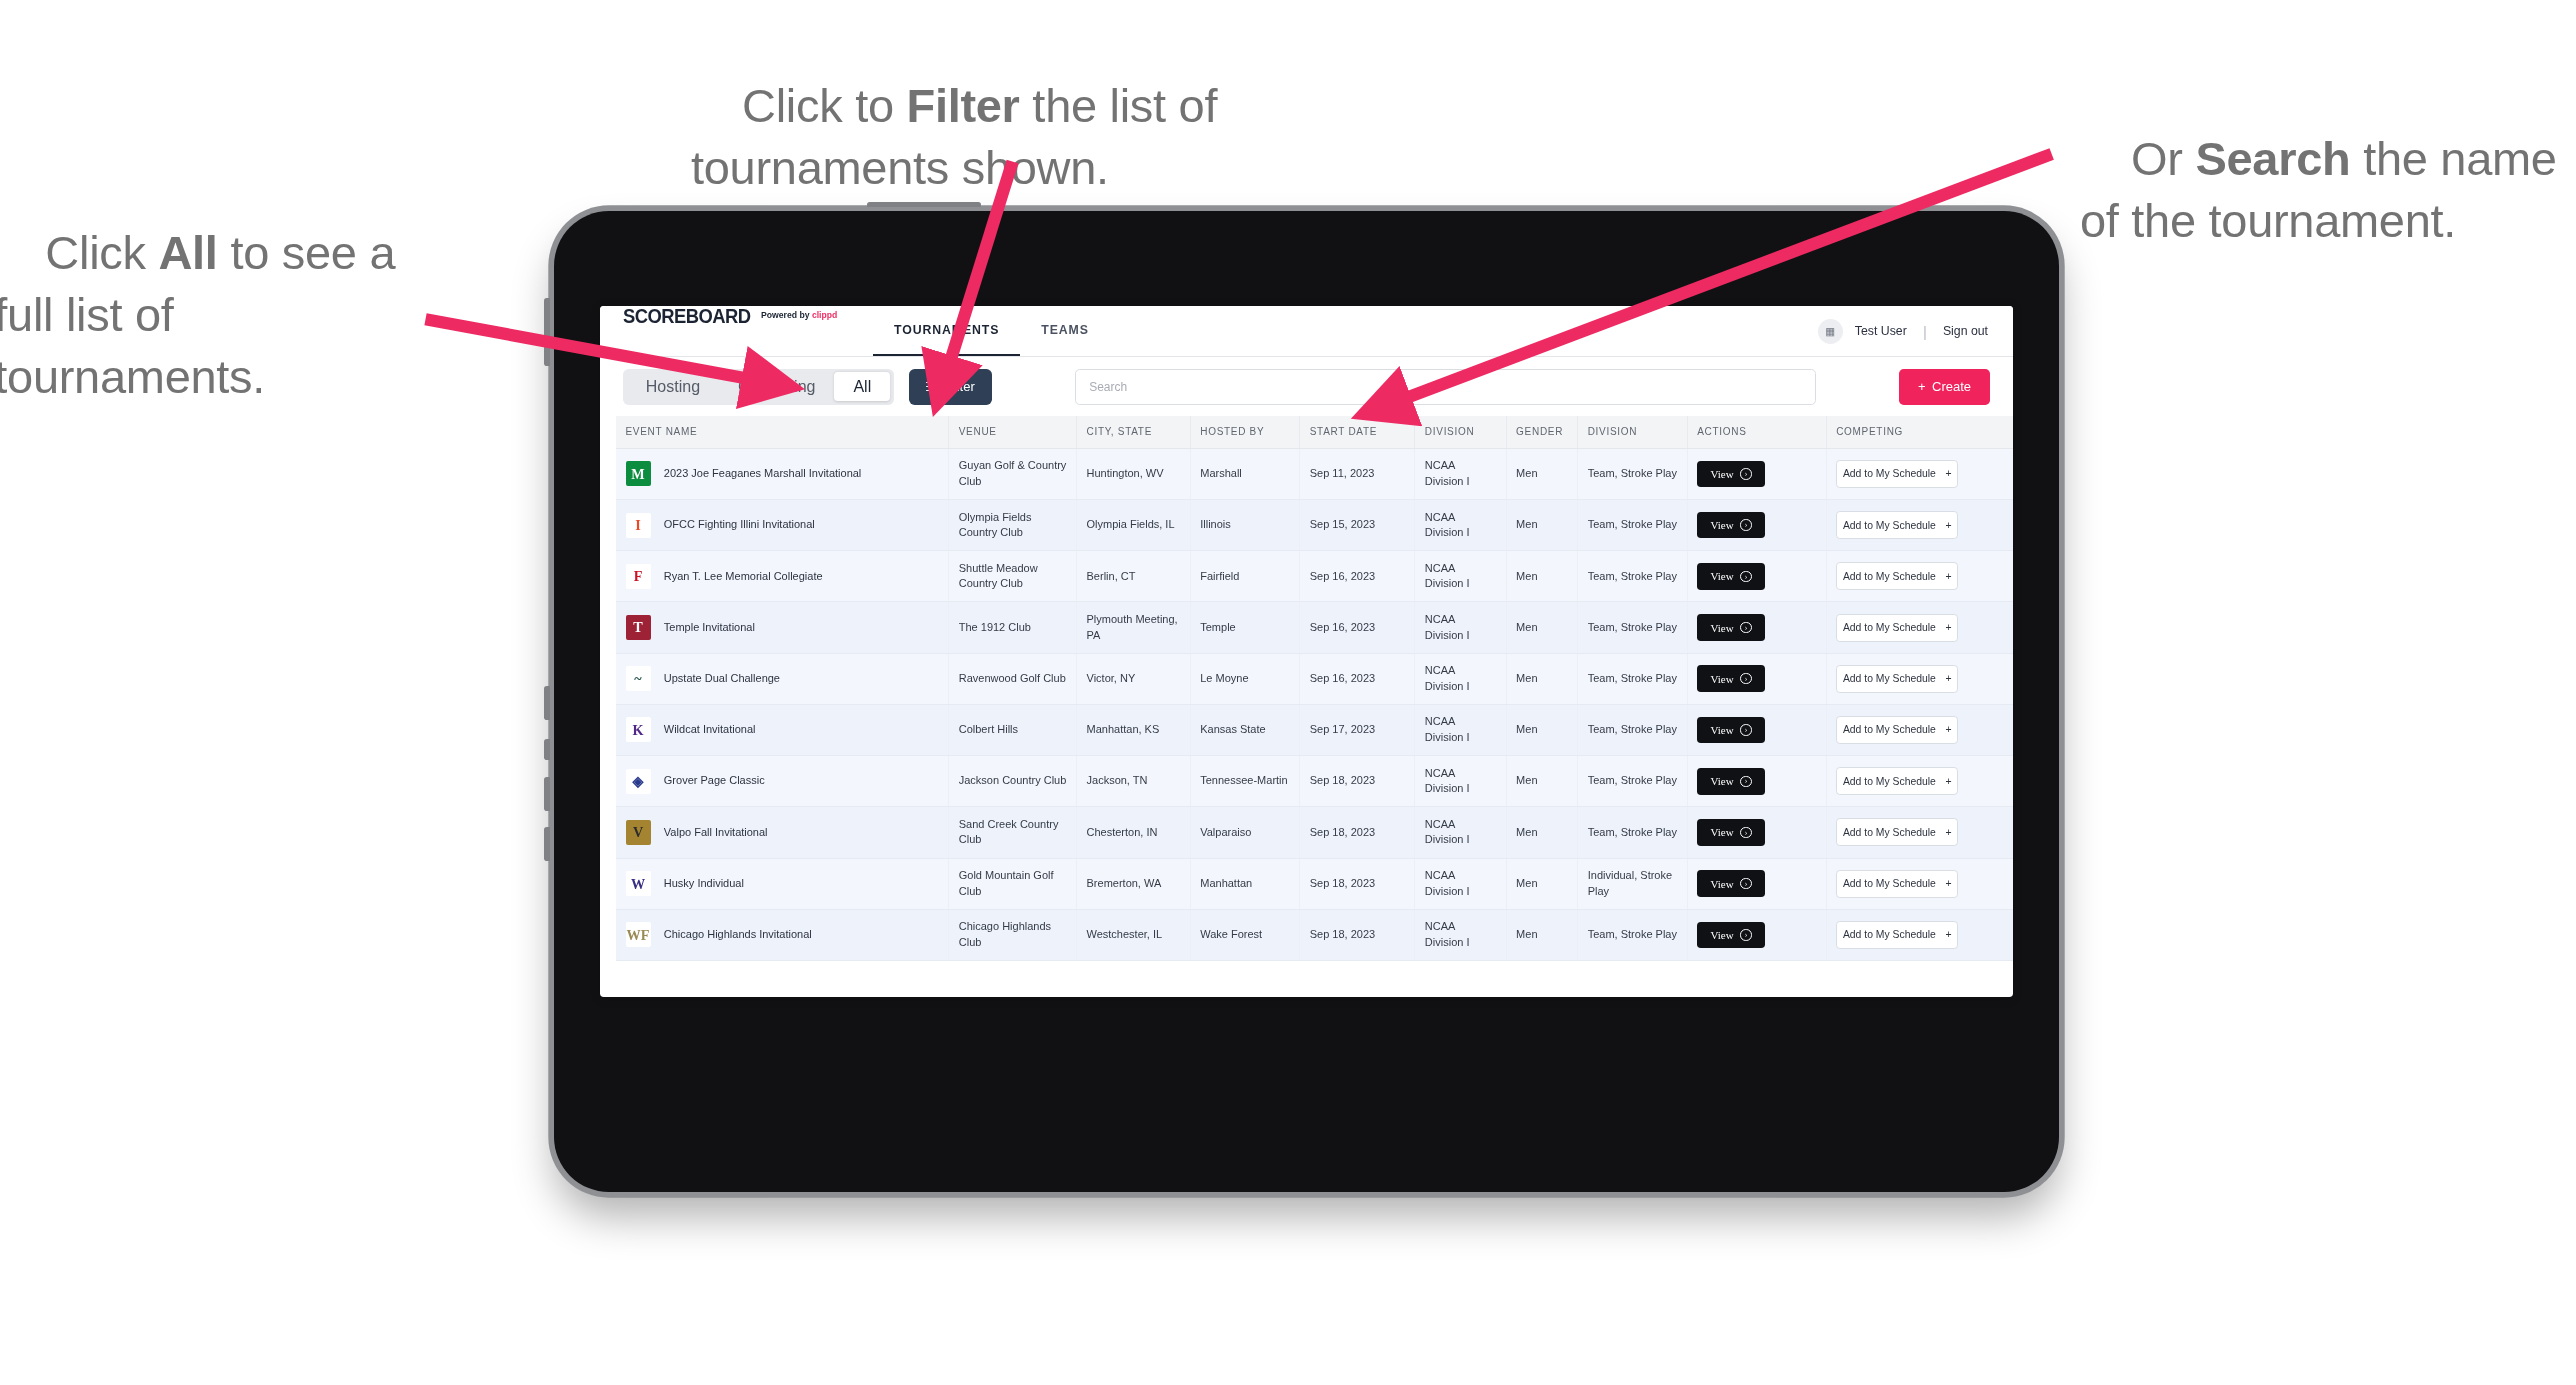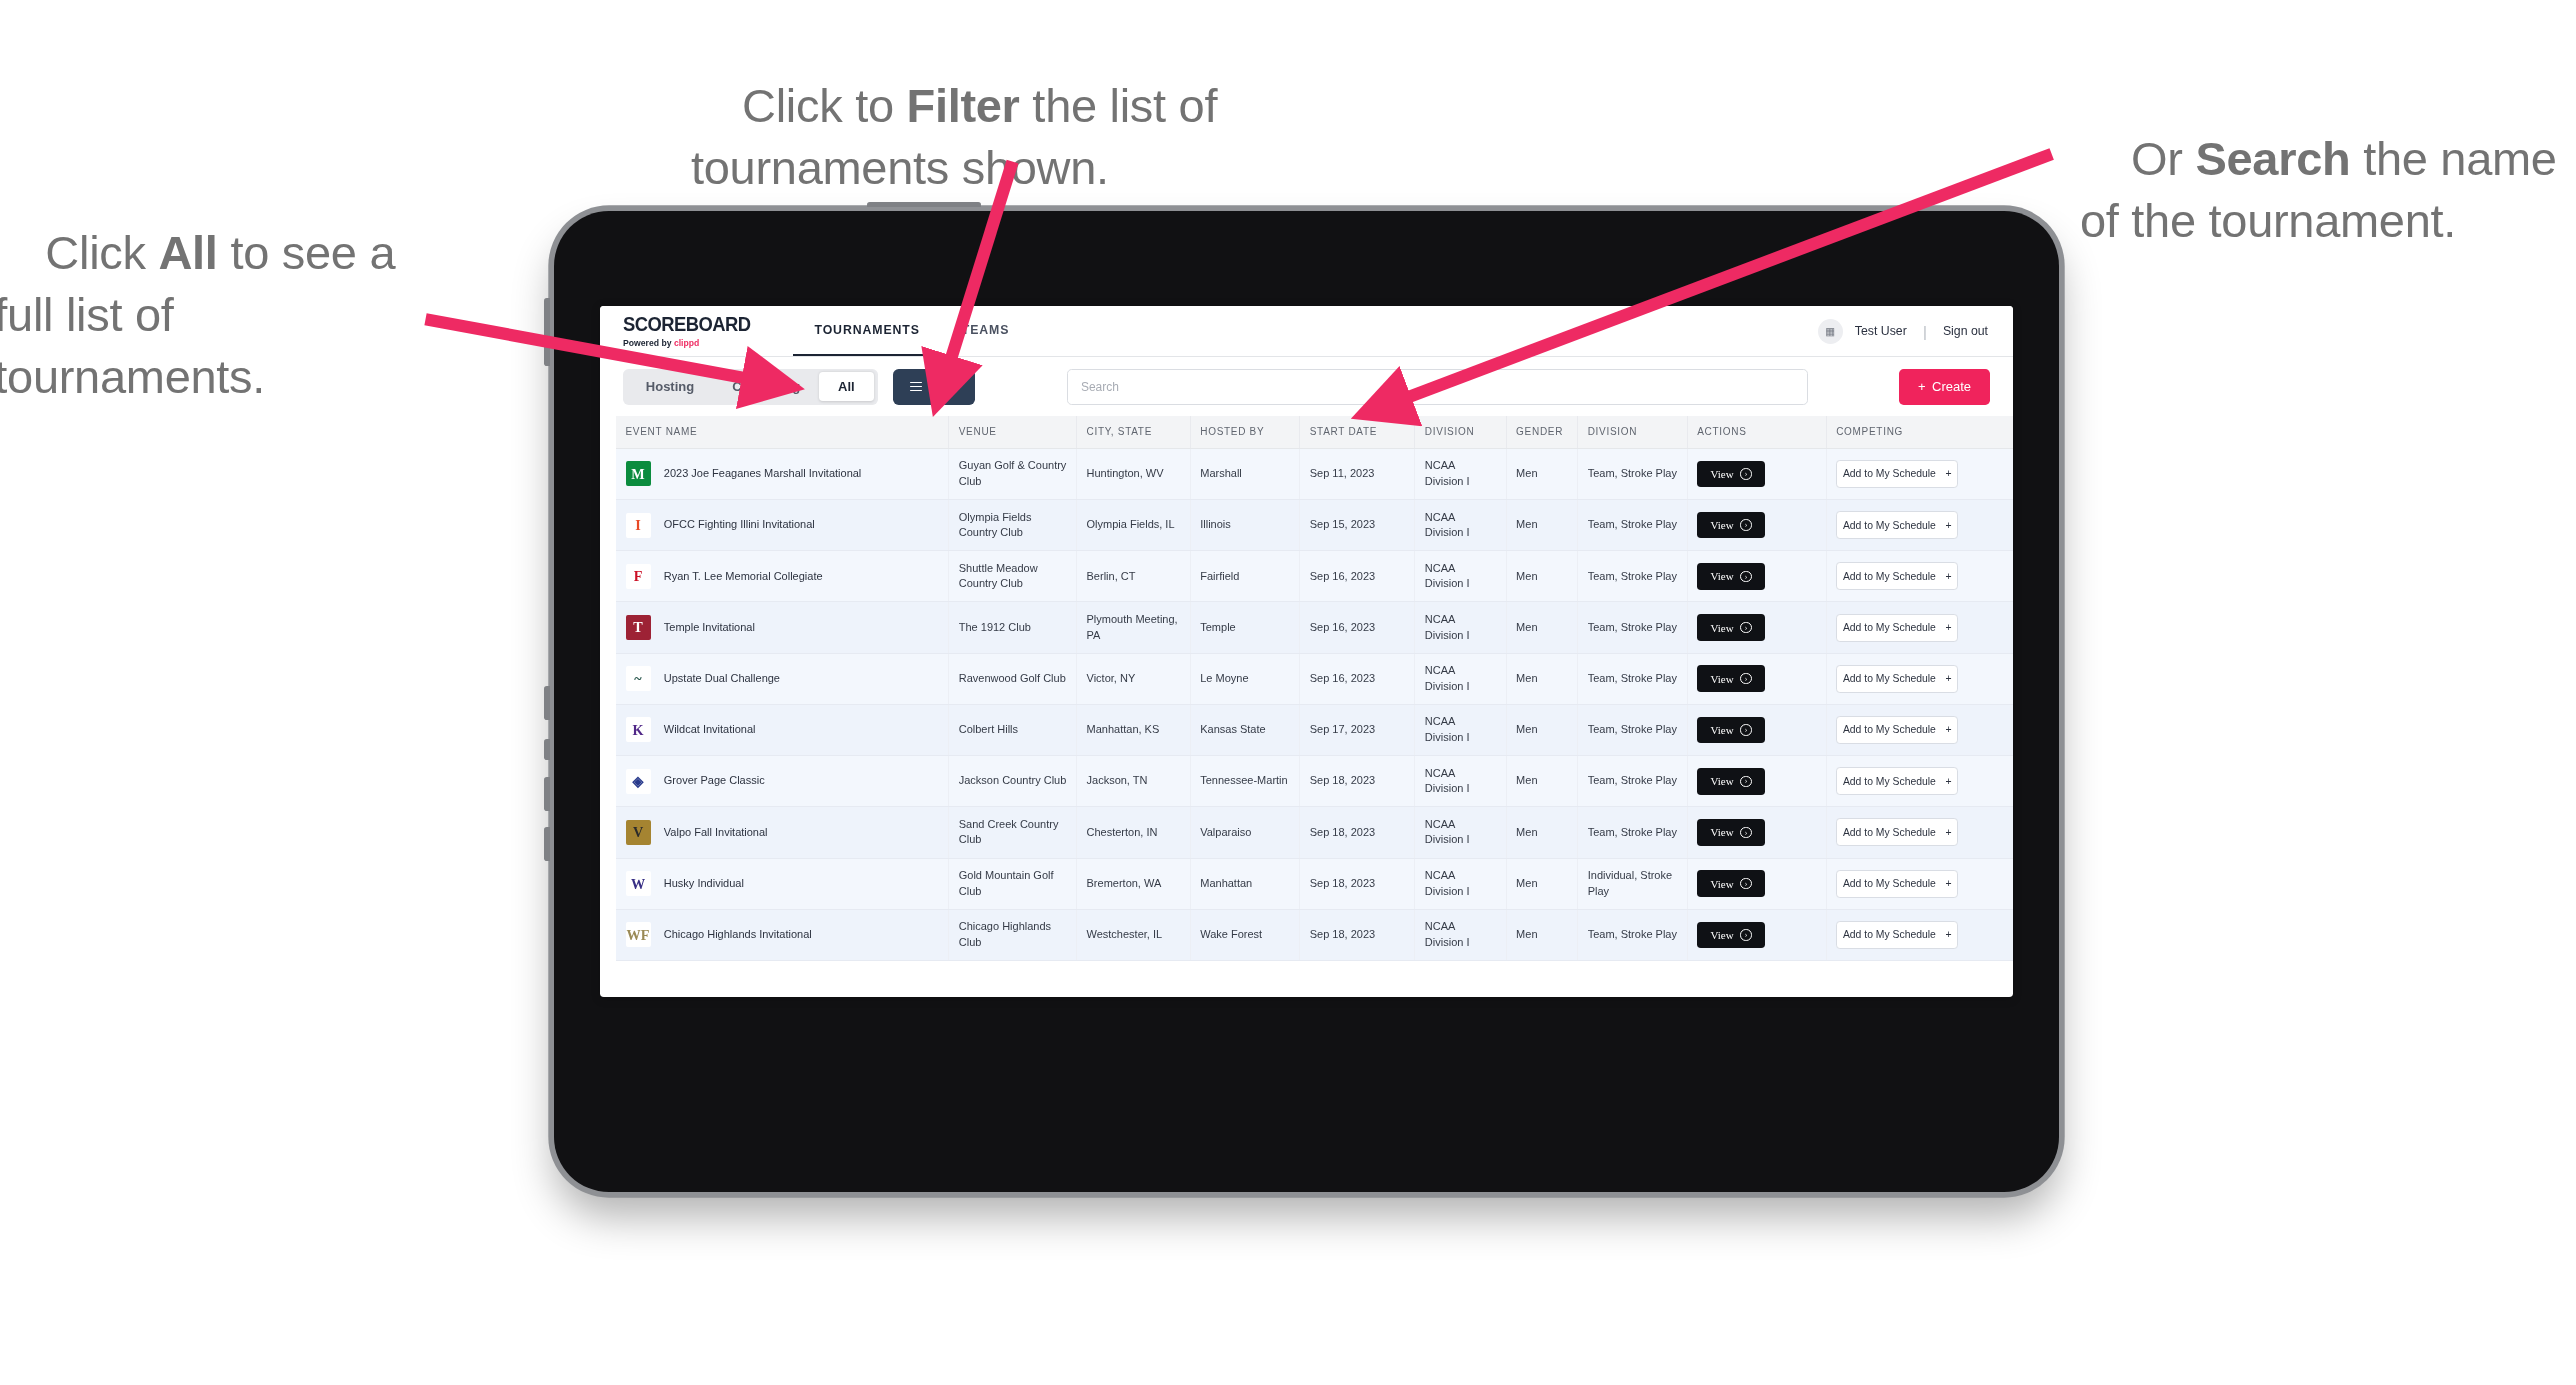--- a/index.html
+++ b/index.html
@@ -65,21 +65,21 @@
   }
 
   
   .topbar {
     height: 51px; flex: 0 0 51px;
     display: flex; align-items: stretch;
     border-bottom: 0.9px solid #e3e5e8;
     background: #fff;
     padding-left: 23px;
   }
-  .brand { display: flex; flex-direction: column; justify-content: center; padding-right: 32px; }
+  .brand { display: flex; flex-direction: row; justify-content: center; padding-right: 32px; }
   .brand-name {
     font-family: "Liberation Sans", sans-serif;
     font-weight: 700; font-size: 20px; letter-spacing: -0.6px;
     color: #1c2433; line-height: 1;
     transform: scaleX(0.92); transform-origin: left center;
   }
   .brand-sub {
     font-size: 9px; color: #1c2433; margin-top: 3.8px; font-weight: 600;
     transform: scaleX(0.96); transform-origin: left center;
   }
@@ -108,22 +108,22 @@
     display: flex; align-items: center;
     padding: 0 23px; gap: 15px;
     background: #fff;
   }
   .segmented {
     display: flex; align-items: center;
     background: #e9eaed; border-radius: 5.7px; padding: 3.8px; height: 36px;
   }
   .seg {
     display: flex; align-items: center; justify-content: center;
-    height: 28.5px; padding: 0 19px; font-size: 13px; color: #555b68;
-    border-radius: 3.8px; cursor: pointer; white-space: nowrap; font-weight: bold;
+    height: 28.5px; padding: 0 19px; font-size: 16px; color: #555b68;
+    border-radius: 3.8px; cursor: pointer; white-space: nowrap;
   }
   .seg.active { background: #ffffff; color: #1c2433; box-shadow: 0 0.9px 2.8px rgba(0,0,0,0.14); }
   .filter-btn {
     display: flex; align-items: center; gap: 7.6px;
     height: 36px; padding: 0 17px; border-radius: 5.7px;
     background: #2e3f56; color: #ffffff; font-size: 13px; cursor: pointer;
   }
   .filter-glyph { display: inline-flex; flex-direction: column; gap: 2.4px; }
   .filter-glyph i { display: block; height: 1.5px; background: #fff; border-radius: 0.9px; }
   .filter-glyph i:nth-child(1) { width: 12.3px; }

